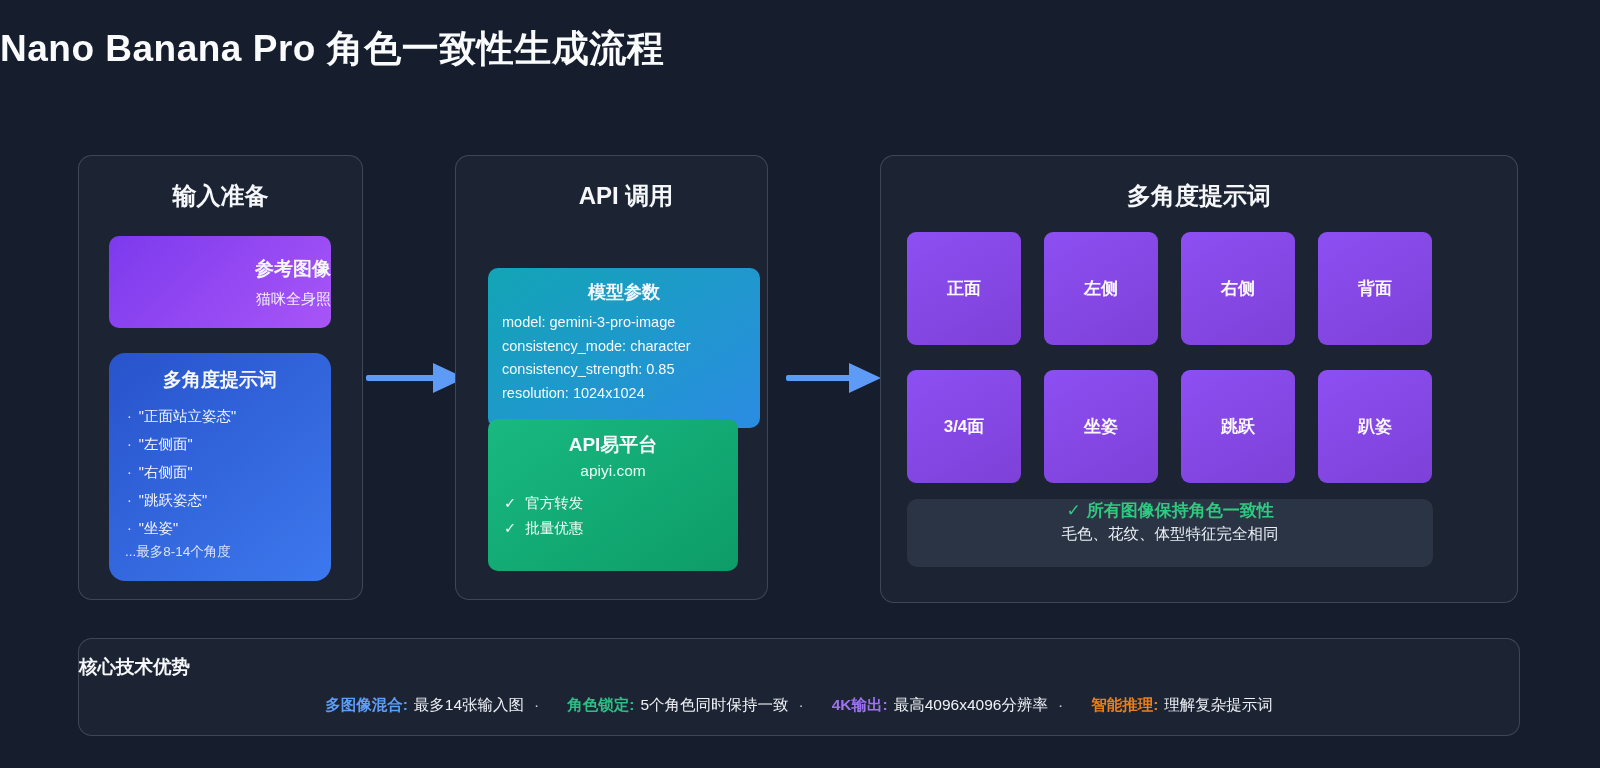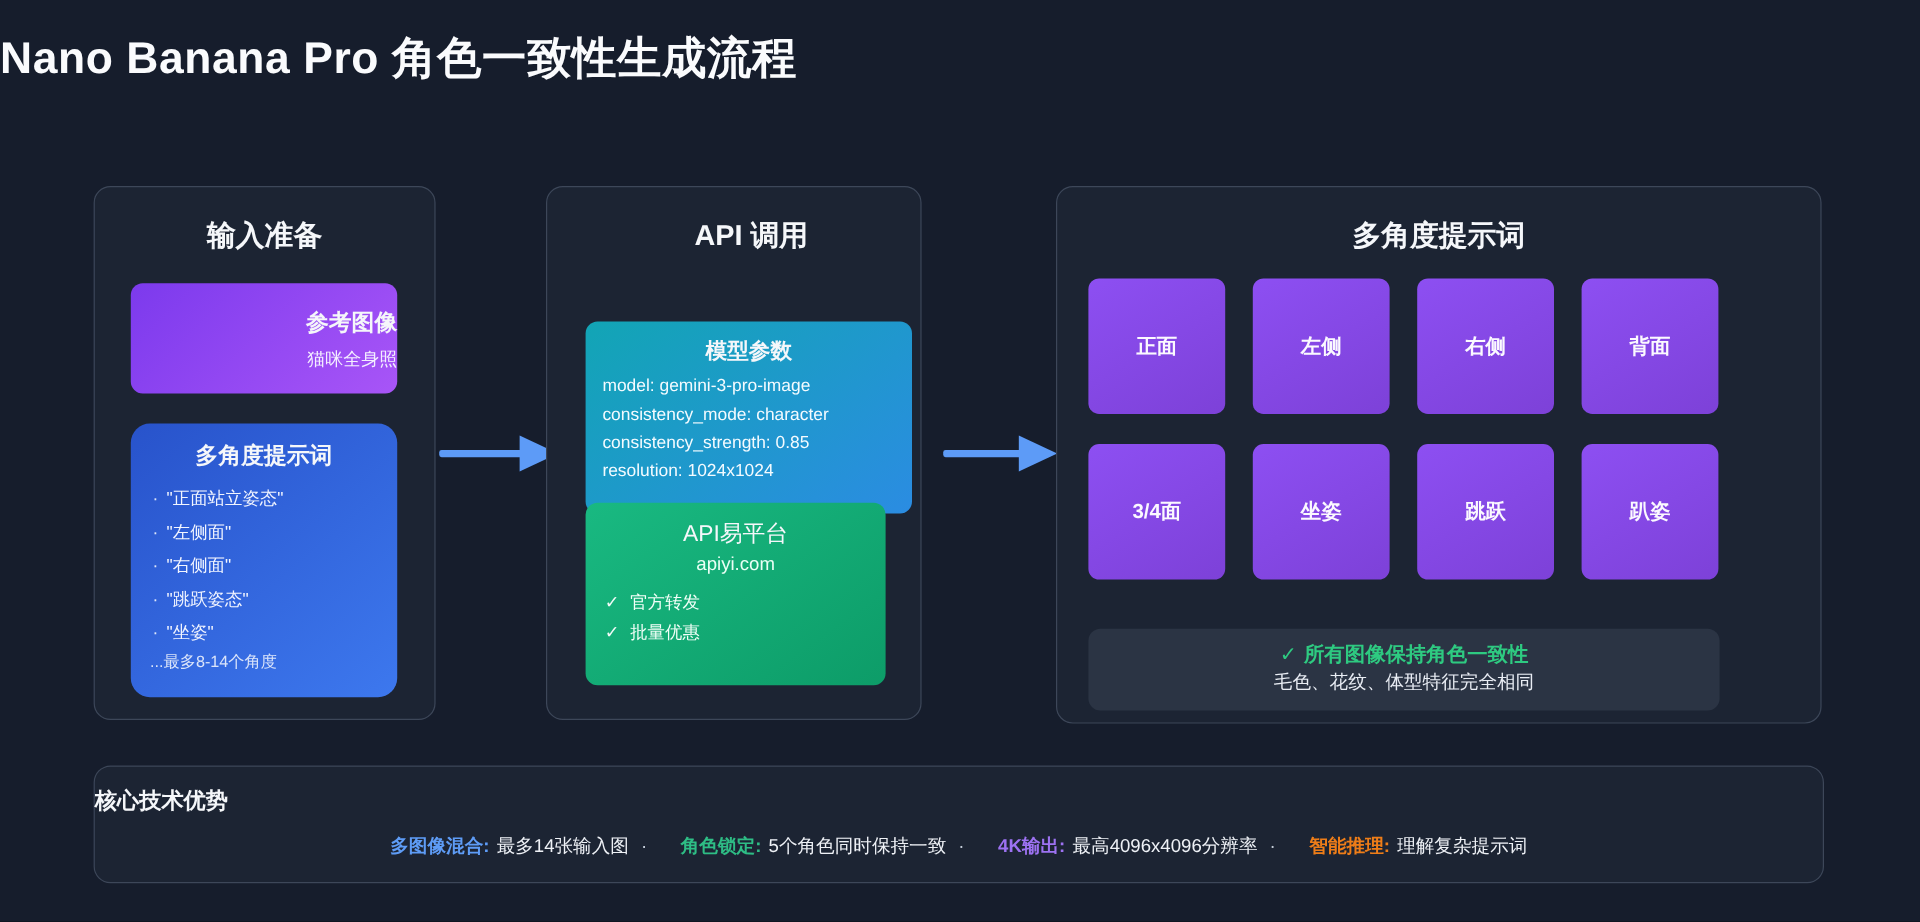--- a/index.html
+++ b/index.html
@@ -54,41 +54,41 @@
     padding:12px 14px;
     margin-top:32px;
   }
   .card-params .card-title{font-size:18px;font-weight:700;text-align:center;margin-bottom:7px;}
   .code-lines div{font-size:14.5px;line-height:23.5px;white-space:nowrap;color:#f4fbff;}
   .card-platform{
     left:32px;top:263px;width:250px;height:152px;
     background:linear-gradient(145deg,#19b981 0%,#0d9c68 100%);
     padding:13px 16px;
   }
-  .card-platform .card-title{font-size:19px;font-weight:400;text-align:center;}
+  .card-platform .card-title{font-size:19px;font-weight:700;text-align:center;}
   .card-platform .domain{font-size:15.5px;text-align:center;margin-top:4px;color:#eafff5;}
   .feature-list{margin-top:11px;}
   .feature-list .feature{font-size:14.5px;line-height:25px;color:#f2fff8;}
   .feature-list .check{margin-right:9px;color:rgba(255,255,255,.95);}
   
   .tiles{
     position:absolute;left:26px;top:76px;width:526px;
     display:grid;grid-template-columns:repeat(4,114px);
     grid-auto-rows:113px;column-gap:23px;row-gap:25px;
   }
   .tile{
     border-radius:9px;
     background:linear-gradient(150deg,#8d4ff2 0%,#7d41d8 100%);
     display:flex;align-items:center;justify-content:center;
     font-size:17px;font-weight:600;color:#fbf9ff;
   }
   .output-note{
-    position:absolute;left:26px;top:368px;width:526px;height:68px;
+    position:absolute;left:26px;top:343px;width:526px;height:68px;
     box-sizing:border-box;background:#2b3444;border-radius:10px;
-    text-align:center;padding-top:11px;
+    text-align:center;padding-top:1px;
   }
   .note-main{font-size:17px;font-weight:700;color:#2eca81;line-height:22px;}
   .note-main .check{margin-right:6px;}
   .note-sub{font-size:15.5px;color:#e9edf4;line-height:22px;margin-top:1px;}
   
   .arrow{position:absolute;height:36px;}
   .arrow-1{left:366px;top:360px;width:99px;}
   .arrow-2{left:786px;top:360px;width:95px;}
   .arrow .shaft{position:absolute;left:0;right:29px;top:15px;height:6px;background:#5d9bf7;border-radius:2px;}
   .arrow .head{

